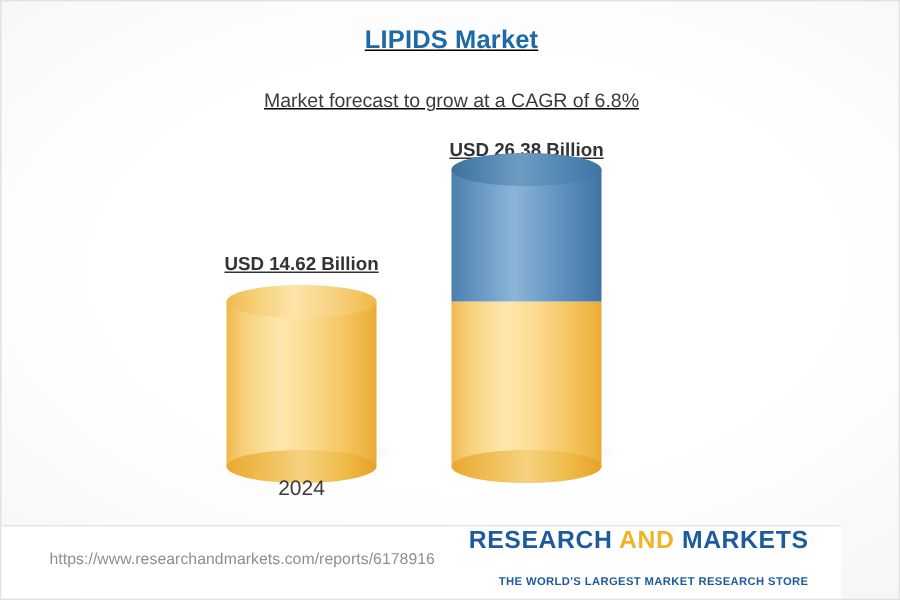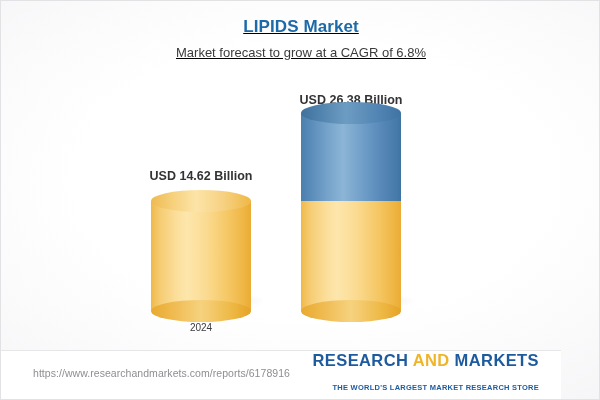--- a/index.html
+++ b/index.html
@@ -34,21 +34,21 @@
     text-decoration: underline;
   }
   #chart-title {
     font-size: 17px;
     font-weight: bold;
     color: #1d6aa8;
     letter-spacing: 0.1px;
     line-height: 20px;
   }
   #chart-subtitle {
-    margin-top: 8px;
+    margin-top: 22px;
     font-size: 13px;
     color: #3b3b3d;
     line-height: 16px;
   }
 
   
   #plot-area {
     position: absolute;
     left: 0;
     top: 80px;
@@ -66,28 +66,29 @@
 
   .value-label {
     position: absolute;
     left: 0;
     width: 150px;
     text-align: center;
     font-size: 12.5px;
     font-weight: bold;
     color: #333335;
     white-space: nowrap;
+    text-decoration: underline;
   }
   .category-label {
     position: absolute;
     left: 0;
     bottom: 10px;
     width: 150px;
     text-align: center;
-    font-size: 10px;
+    font-size: 14px;
     color: #3b3b3d;
   }
 
   .cylinder {
     position: absolute;
     left: 25px;
     width: 100px;
   }
   .cyl-shadow {
     position: absolute;

